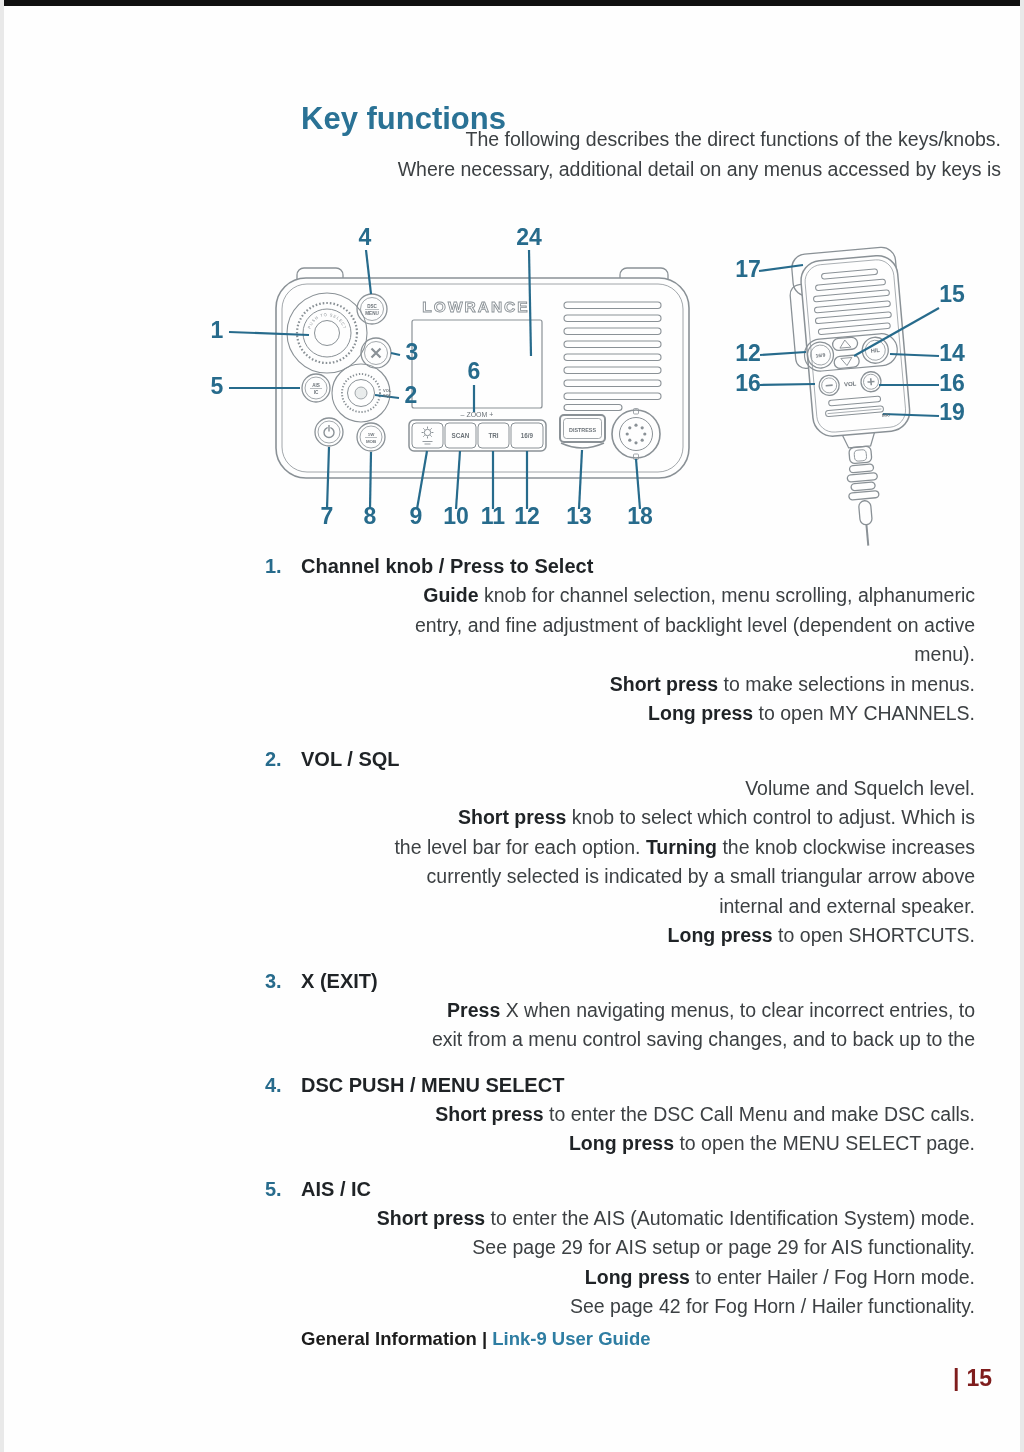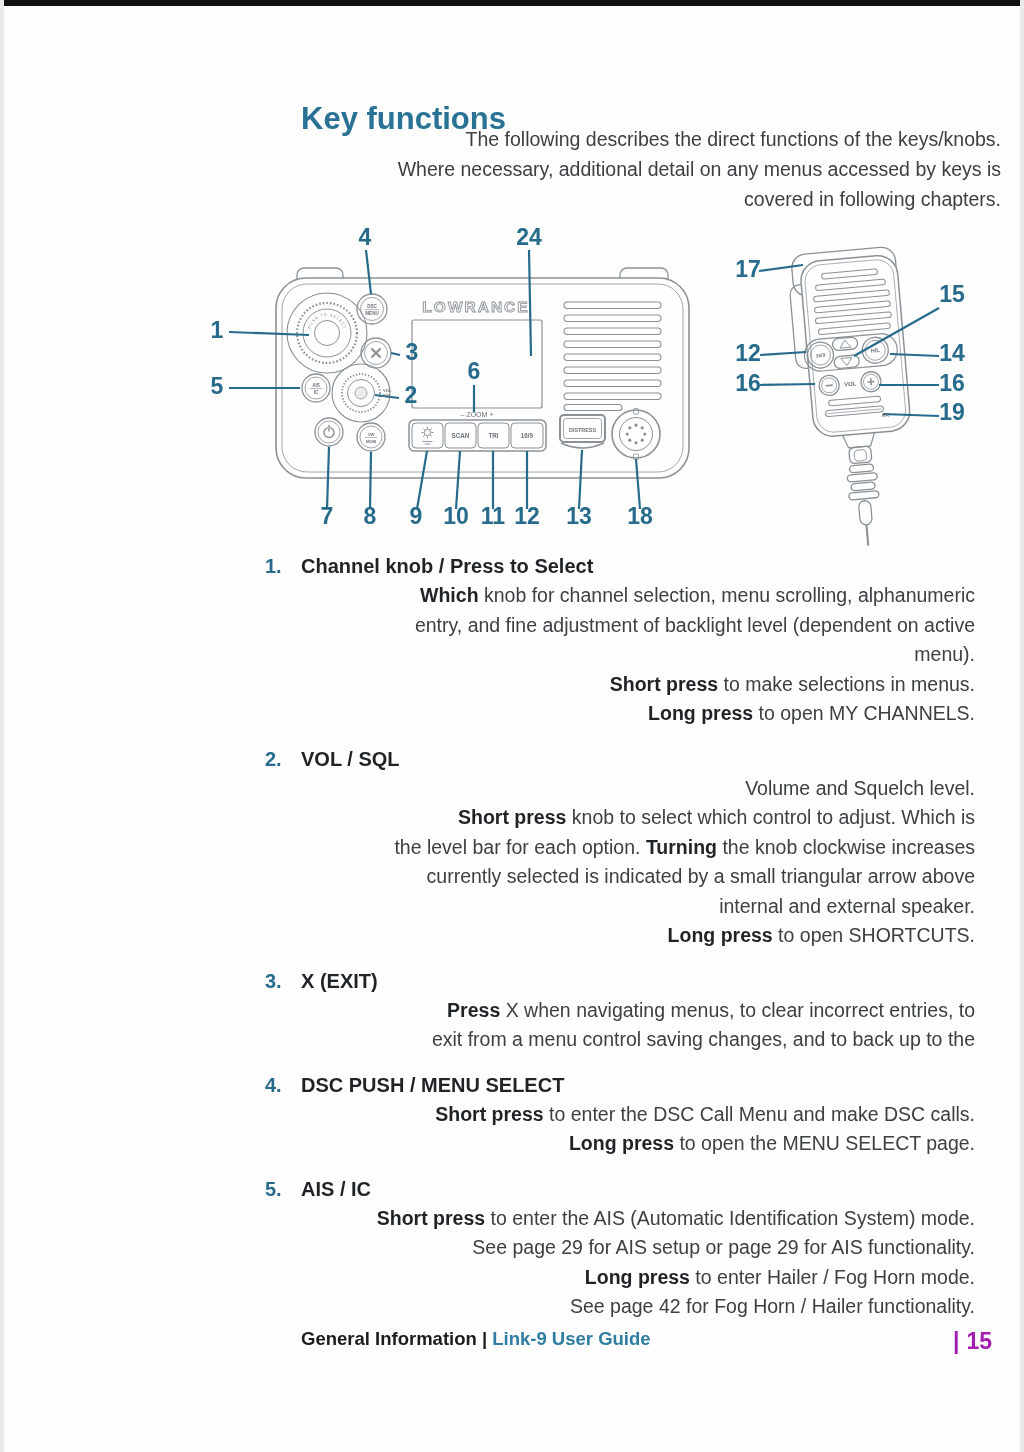--- a/index.html
+++ b/index.html
@@ -21,35 +21,34 @@
   .item{display:flex;margin-bottom:15px;}
   .inum{flex:none;width:36px;font-weight:bold;font-size:20px;line-height:30px;color:#276b8c;}
   .ibody{flex:1;}
   .ititle{font-weight:bold;font-size:20px;line-height:30px;color:#1f2326;}
   .iline{font-size:19.5px;line-height:29.5px;color:#3c4043;white-space:nowrap;text-align:right;}
   .iline .b{font-weight:bold;color:#1f2326;}
   .footer{position:absolute;left:297px;top:1328px;width:691px;display:flex;
           justify-content:space-between;align-items:flex-start;}
   .footer-left{font-size:18.5px;font-weight:bold;color:#1c1c1c;}
   .footer-left .guide{color:#2e7da2;}
-  .footer-right{font-size:23px;font-weight:bold;color:#a21caf;}
+  .footer-right{font-size:23px;font-weight:bold;color:#7f1d1d;margin-top:37px;}
   .footer-right .bar{margin-right:7px;}
 </style>
 </head>
 <body>
 
 <div class="page">
   <div class="scan-edge"></div>
 
   <h1 class="doc-title">Key functions</h1>
 
   <div class="intro">
     <div class="iline">The following describes the direct functions of the keys/knobs.</div>
     <div class="iline">Where necessary, additional detail on any menus accessed by keys is</div>
-    <div class="iline">covered in following chapters.</div>
   </div>
 
   <div class="diagram">
     <svg id="diagram-svg" viewBox="0 0 800 320" xmlns="http://www.w3.org/2000/svg">
 
       <g stroke="#8a9196" fill="none" stroke-width="1.3">
 
         <rect x="98" y="40" width="46" height="22" rx="7"></rect>
         <rect x="421" y="40" width="48" height="22" rx="7"></rect>
         <rect x="98" y="228" width="46" height="20" rx="7"></rect>
@@ -283,21 +282,21 @@
         <text x="753" y="163" class="callout-num">16</text>
         <text x="753" y="192" class="callout-num">19</text>
       </svg>
   </div>
 
   <div class="items">
       <div class="item">
         <span class="inum">1.</span>
         <div class="ibody">
           <div class="ititle">Channel knob / Press to Select</div>
-          <div class="iline"><span class="b">Which</span><span> knob for channel selection, menu scrolling, alphanumeric</span></div>
+          <div class="iline"><span class="b">Guide</span><span> knob for channel selection, menu scrolling, alphanumeric</span></div>
           <div class="iline"><span>entry, and fine adjustment of backlight level (dependent on active</span></div>
           <div class="iline"><span>menu).</span></div>
           <div class="iline"><span class="b">Short press</span><span> to make selections in menus.</span></div>
           <div class="iline"><span class="b">Long press</span><span> to open MY CHANNELS.</span></div>
         </div>
       </div>
       <div class="item">
         <span class="inum">2.</span>
         <div class="ibody">
           <div class="ititle">VOL / SQL</div>

